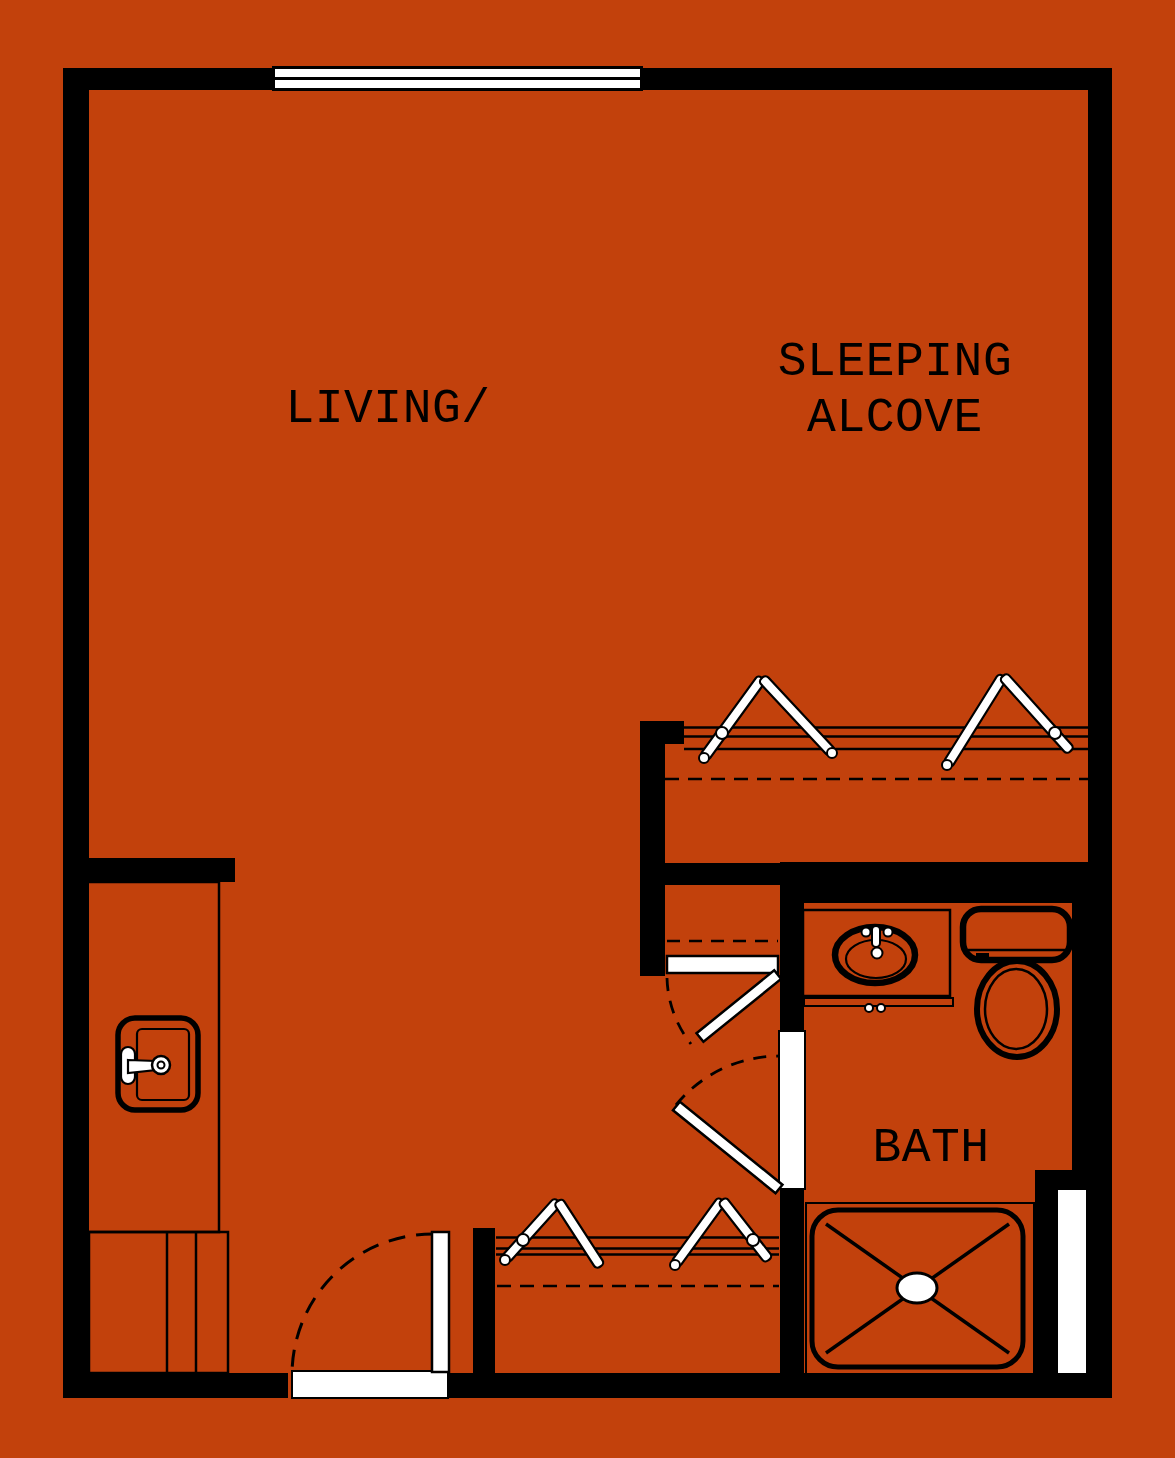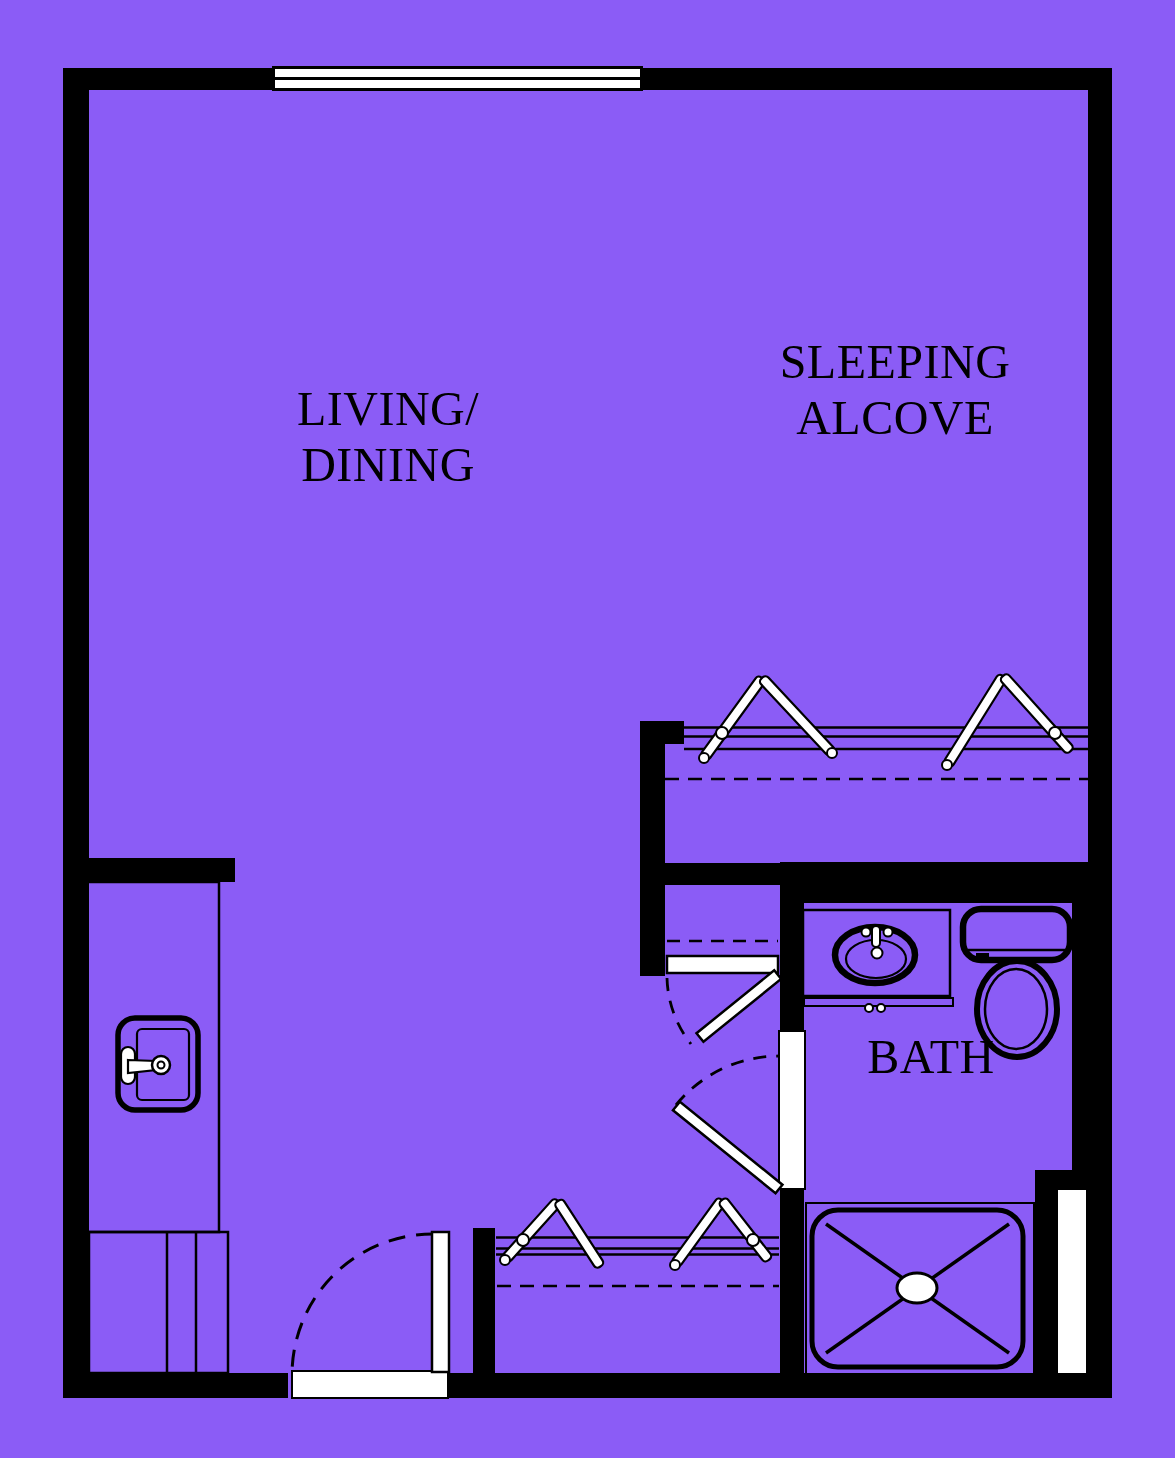--- a/index.html
+++ b/index.html
@@ -1,20 +1,20 @@
 <!DOCTYPE html>
 <html><head>
 <meta charset="utf-8">
 <style>
   html,body{margin:0;padding:0;background:#ffffff;}
   .plan{
     position:relative;
     width:1175px;height:1458px;
-    background:#8b5cf6;
-    font-family:Liberation Serif, serif;
+    background:#c2410c;
+    font-family:Liberation Mono, monospace;
     overflow:hidden;
   }
   .wall{position:absolute;background:#000000;}
   .whitebox{position:absolute;background:#ffffff;}
   .overlay{position:absolute;left:0;top:0;pointer-events:none;}
   .room-label{
     position:absolute;
     color:#000000;
     font-size:48px;
     line-height:56px;
@@ -173,26 +173,25 @@
       <rect class="ln" x="806" y="1203" width="228" height="171" stroke-width="2"></rect>
       <rect class="ln" x="812" y="1210" width="211" height="157" rx="26" stroke-width="5"></rect>
       <line class="ln" x1="826" y1="1224" x2="1009" y2="1353" stroke-width="3.5"></line>
       <line class="ln" x1="1009" y1="1224" x2="826" y2="1353" stroke-width="3.5"></line>
       <ellipse class="fill-w" cx="917" cy="1288" rx="20" ry="15" stroke-width="3"></ellipse>
     </g>
   </svg>
 
   <div class="room-label" style="left:388px;top:381px">
     <div>LIVING/</div>
-    <div>DINING</div>
   </div>
 
   <div class="room-label" style="left:895px;top:334px">
     <div>SLEEPING</div>
     <div>ALCOVE</div>
   </div>
 
 
-  <div class="room-label" style="left:931px;top:1029px">
+  <div class="room-label" style="left:931px;top:1120px">
     <div>BATH</div>
   </div>
 
 </div>
 
 </body></html>

